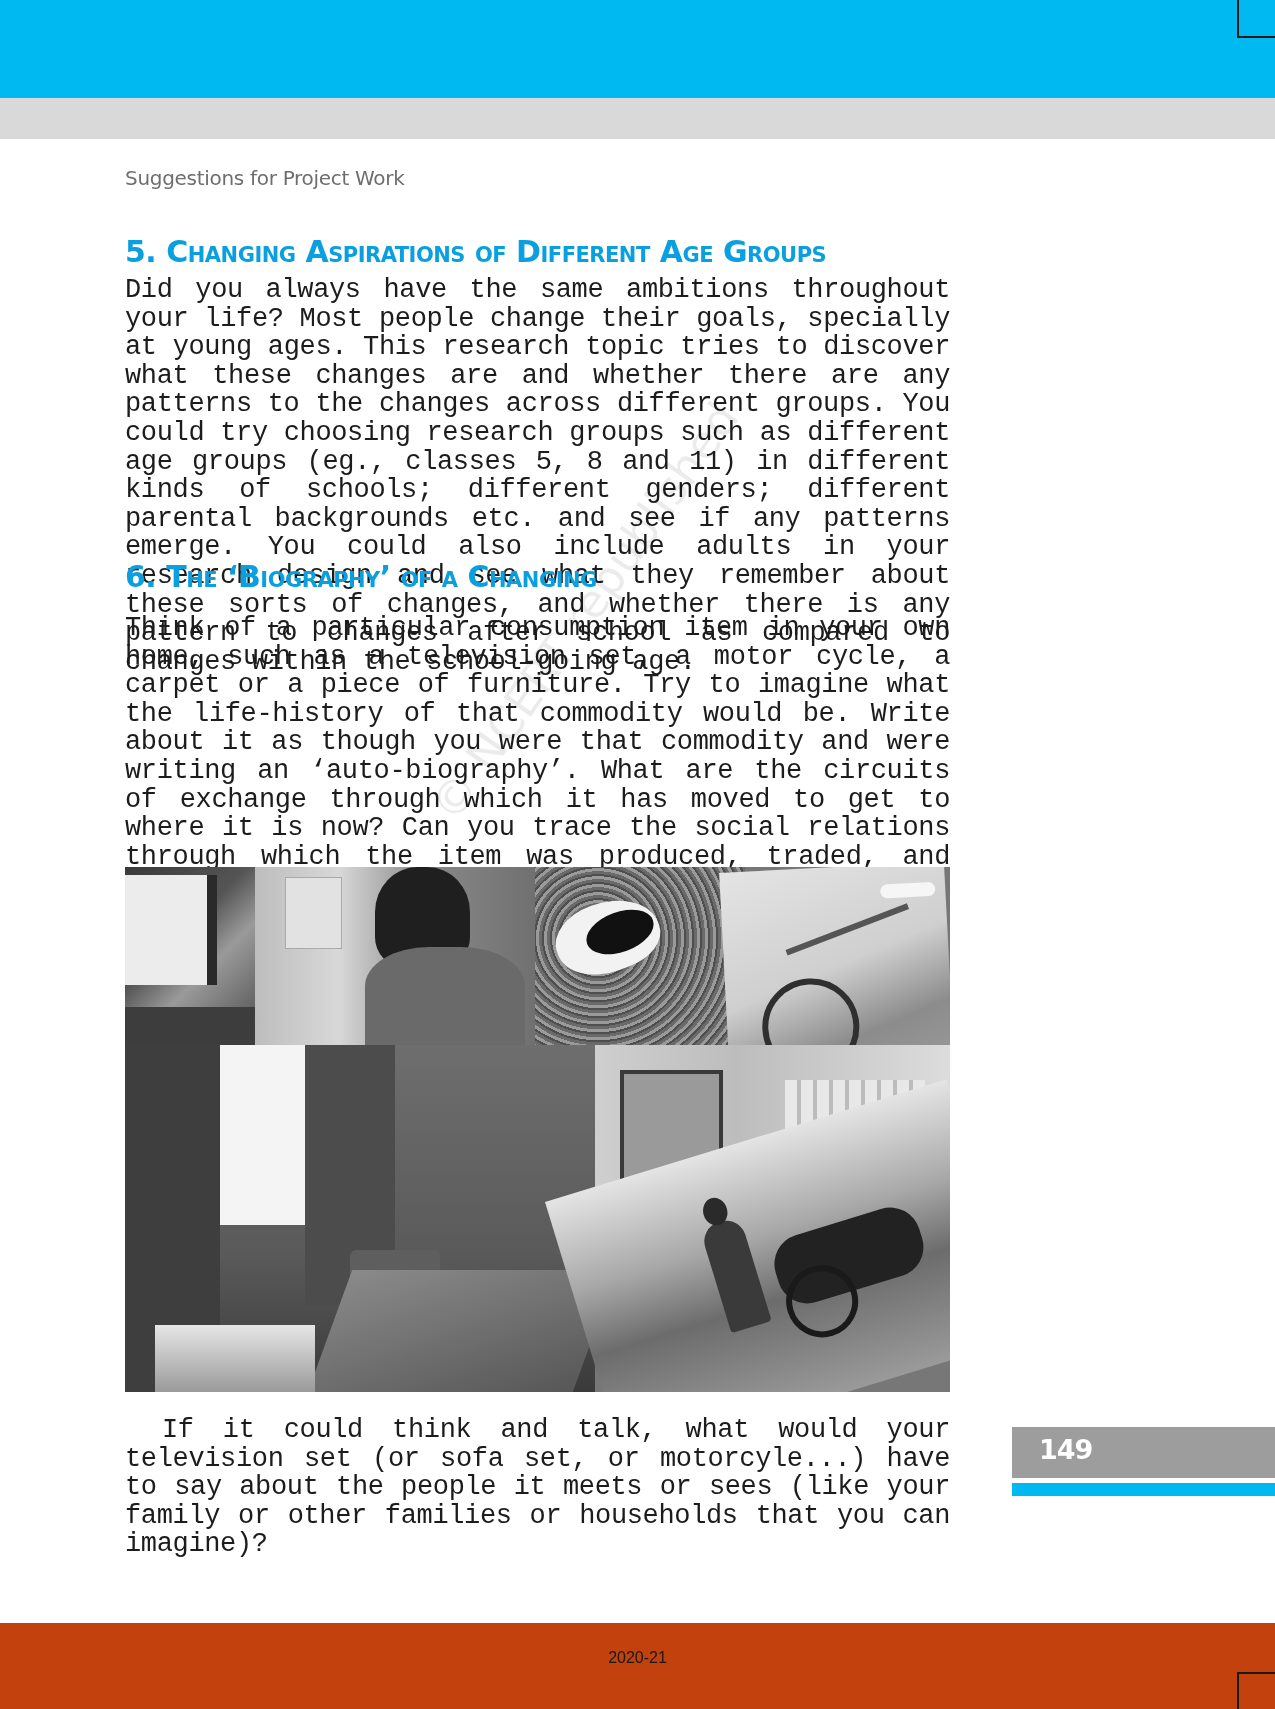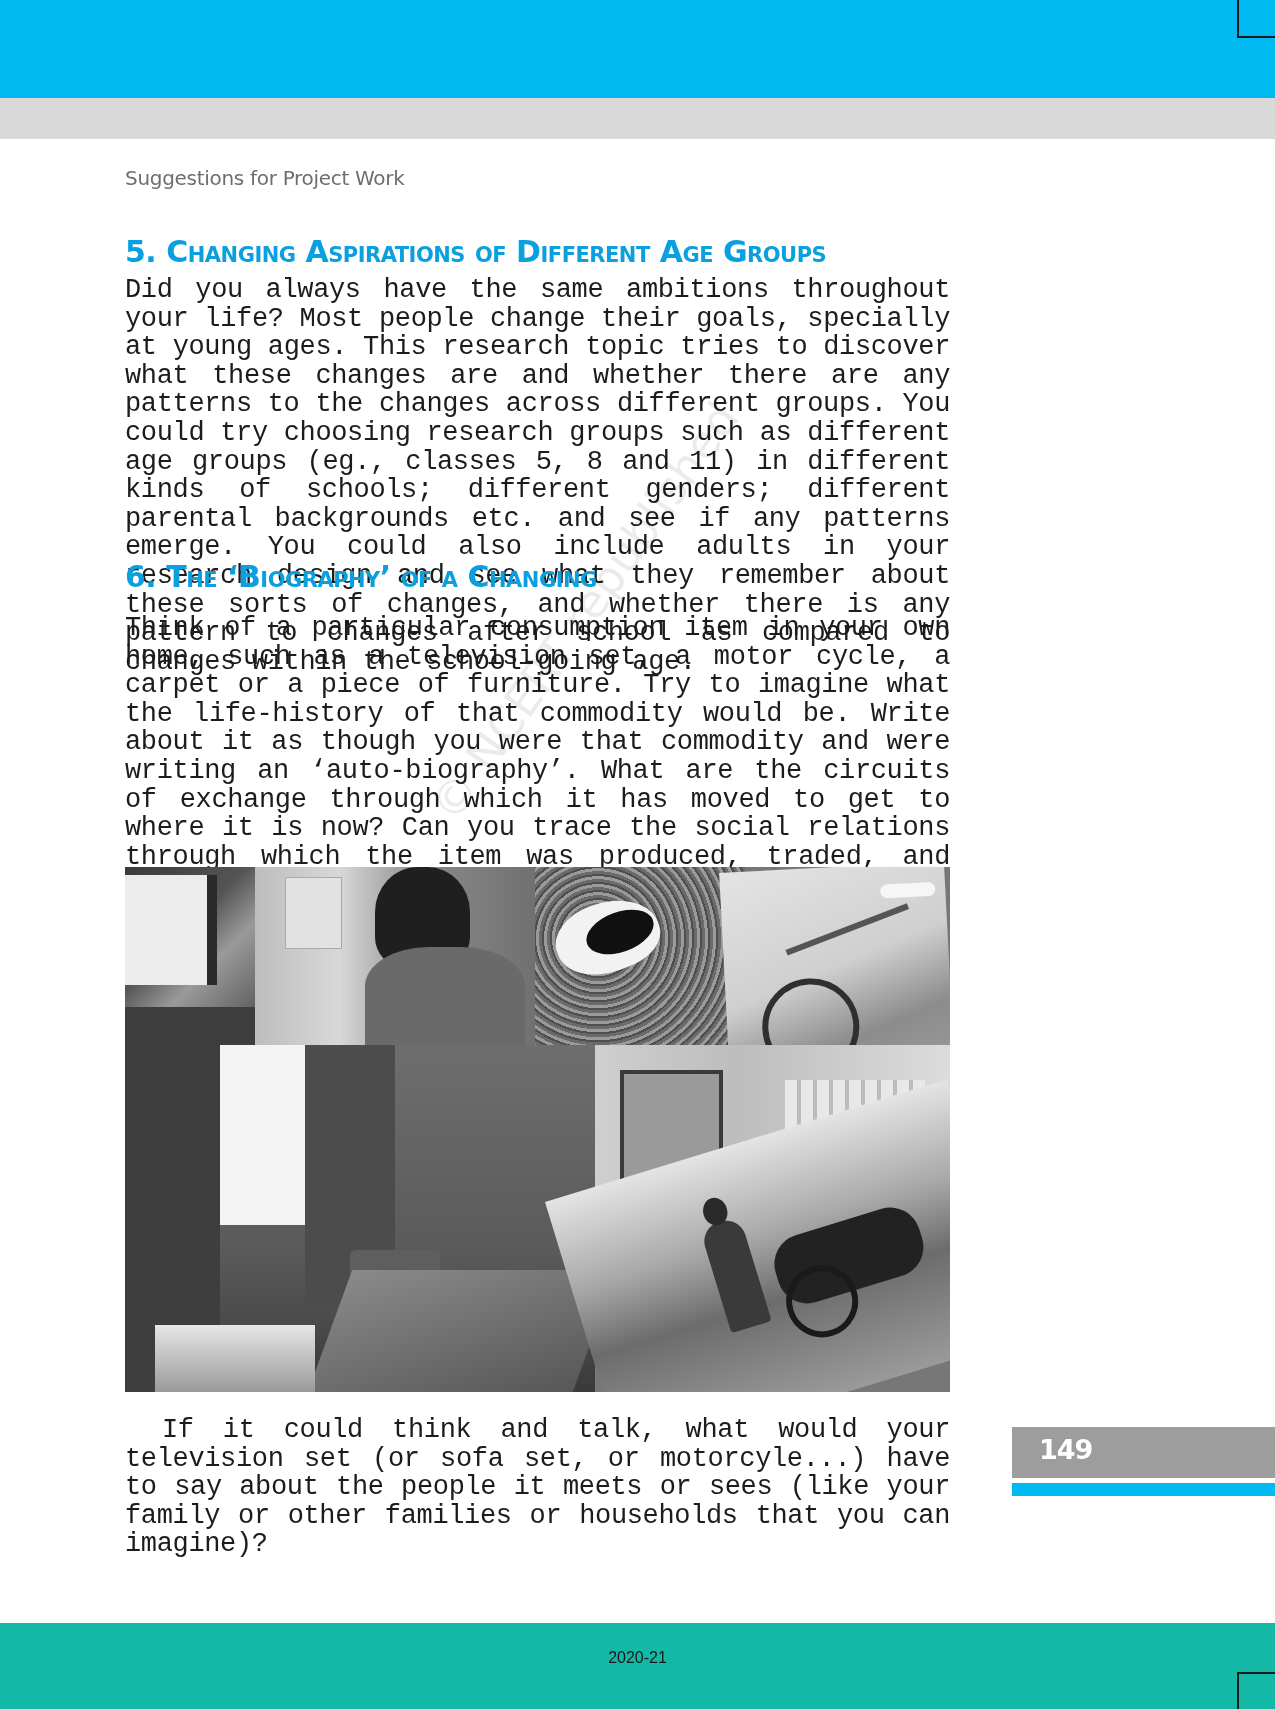--- a/index.html
+++ b/index.html
@@ -20,21 +20,21 @@
     .para { position: absolute; left: 125px; width: 825px; font-family: Liberation Mono, monospace;
       font-size: 27px; line-height: 28.6px; color: #1c1c1c; text-align: justify; letter-spacing: -0.35px; }
     .para.indent { text-indent: 37px; }
     .collage { position: absolute; left: 125px; top: 867px; width: 825px; height: 525px; overflow: hidden; background: #777; }
     .photo { position: absolute; overflow: hidden; }
     .watermark { position: absolute; left: 420px; top: 800px; font-family: "DejaVu Sans", sans-serif;
       font-size: 46px; color: rgba(0,0,0,0.08); transform: rotate(-55deg); transform-origin: left top; white-space: nowrap; pointer-events: none; }
     .page-num-box { position: absolute; left: 1012px; top: 1427px; width: 263px; height: 51px; background: #9d9d9d; }
     .page-num { position: absolute; left: 27px; top: 7px; font-family: "DejaVu Sans", sans-serif; font-size: 27px; font-weight: bold; color: #ffffff; letter-spacing: -1px; }
     .page-num-bar { position: absolute; left: 1012px; top: 1483px; width: 263px; height: 13px; background: #00b9f1; }
-    .footer { position: absolute; left: 0; top: 1623px; width: 1275px; height: 86px; background: #14b8a6; }
+    .footer { position: absolute; left: 0; top: 1623px; width: 1275px; height: 86px; background: #c2410c; }
     .footer-year { position: absolute; left: 0; top: 26px; width: 1275px; text-align: center;
       font-family: "Liberation Sans", sans-serif; font-size: 16px; color: #1a1a1a; }
     .crop-mark-bottom { position: absolute; left: 1237px; top: 1672px; width: 38px; height: 37px;
       border-left: 2px solid #1a1a1a; border-top: 2px solid #1a1a1a; box-sizing: border-box; }
   </style>
 </head>
 <body>
 
 <div class="top-band"></div>
 <div class="top-gray"></div>

